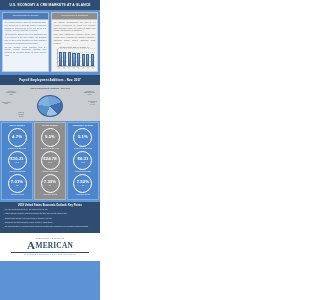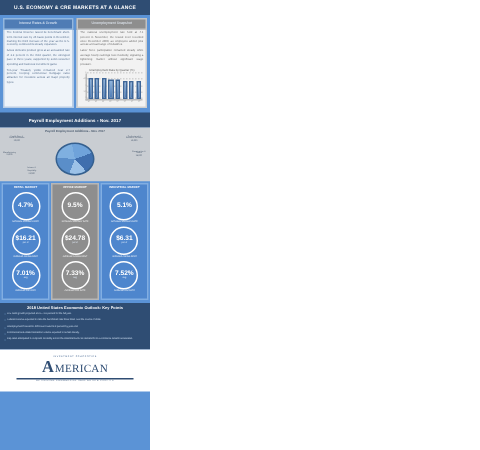--- a/index.html
+++ b/index.html
@@ -305,21 +305,21 @@
     color: #2f4d73;
     font-family: "Liberation Serif", serif;
     font-size: 11px;
     font-weight: bold;
     line-height: 1;
   }
   .logo-word {
     color: #2f4d73;
     font-family: "Liberation Serif", serif;
     font-size: 7.4px;
-    font-weight: normal;
+    font-weight: bold;
     letter-spacing: 0.2px;
     line-height: 1;
   }
   .logo-tag {
     font-size: 1.55px;
     color: #5a7290;
     letter-spacing: 0.35px;
     margin-top: 1.4px;
   }
   .logo-rule {

